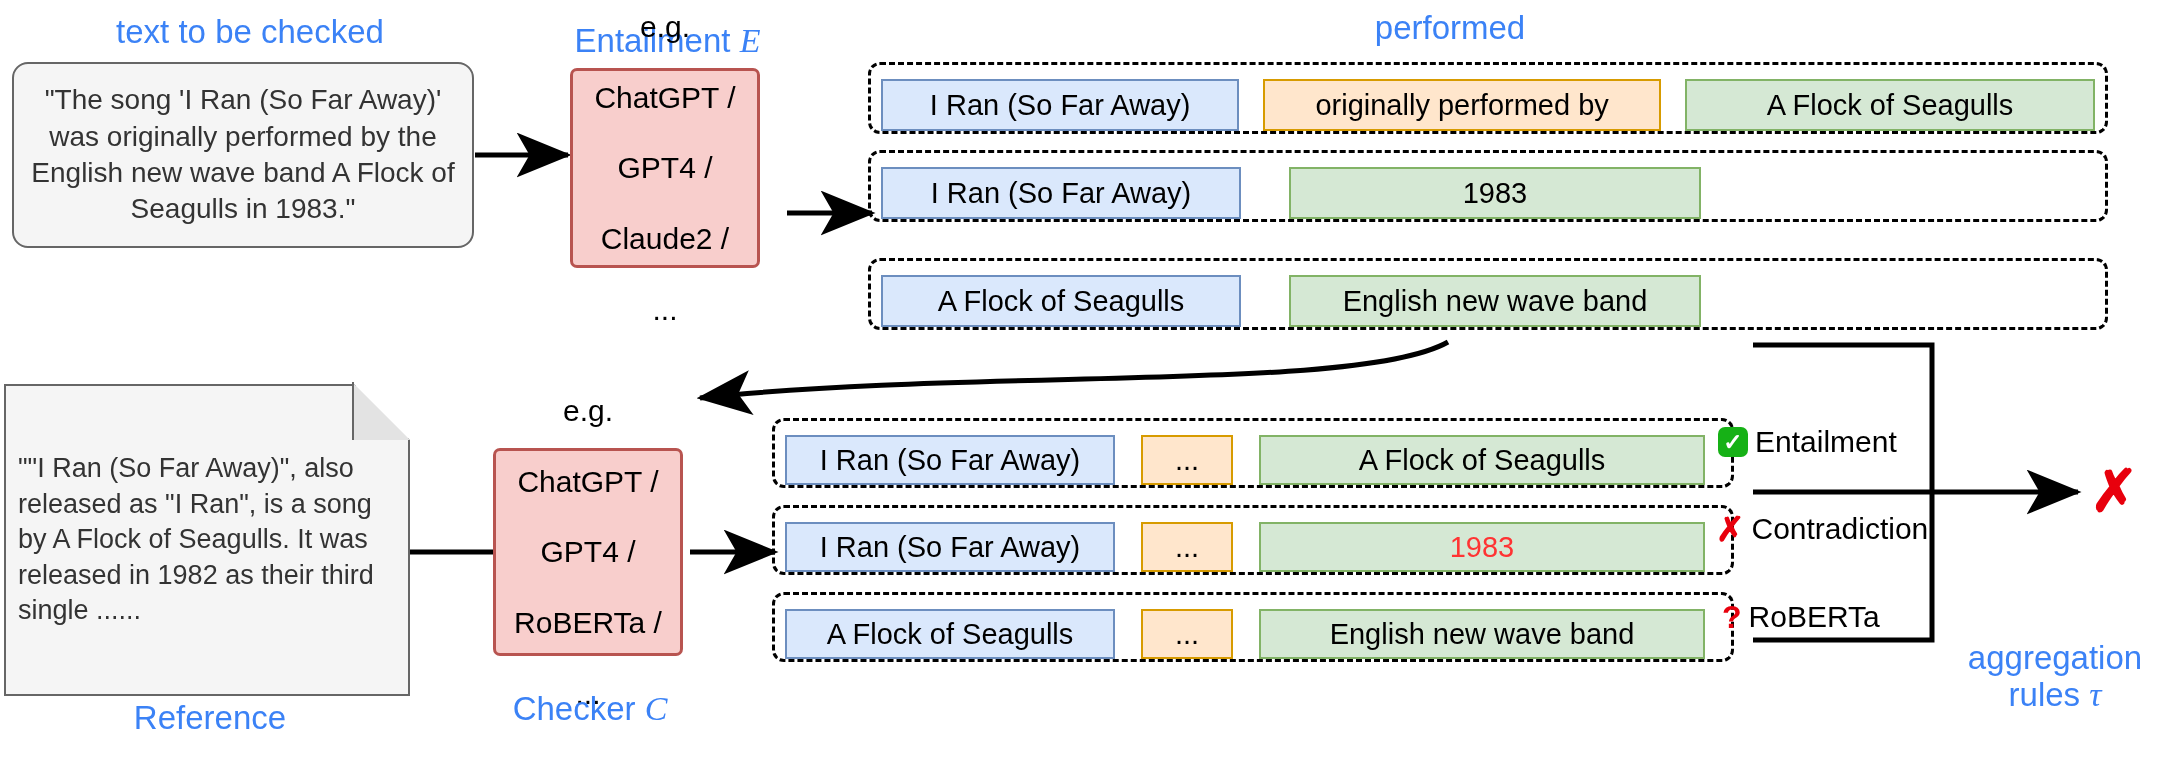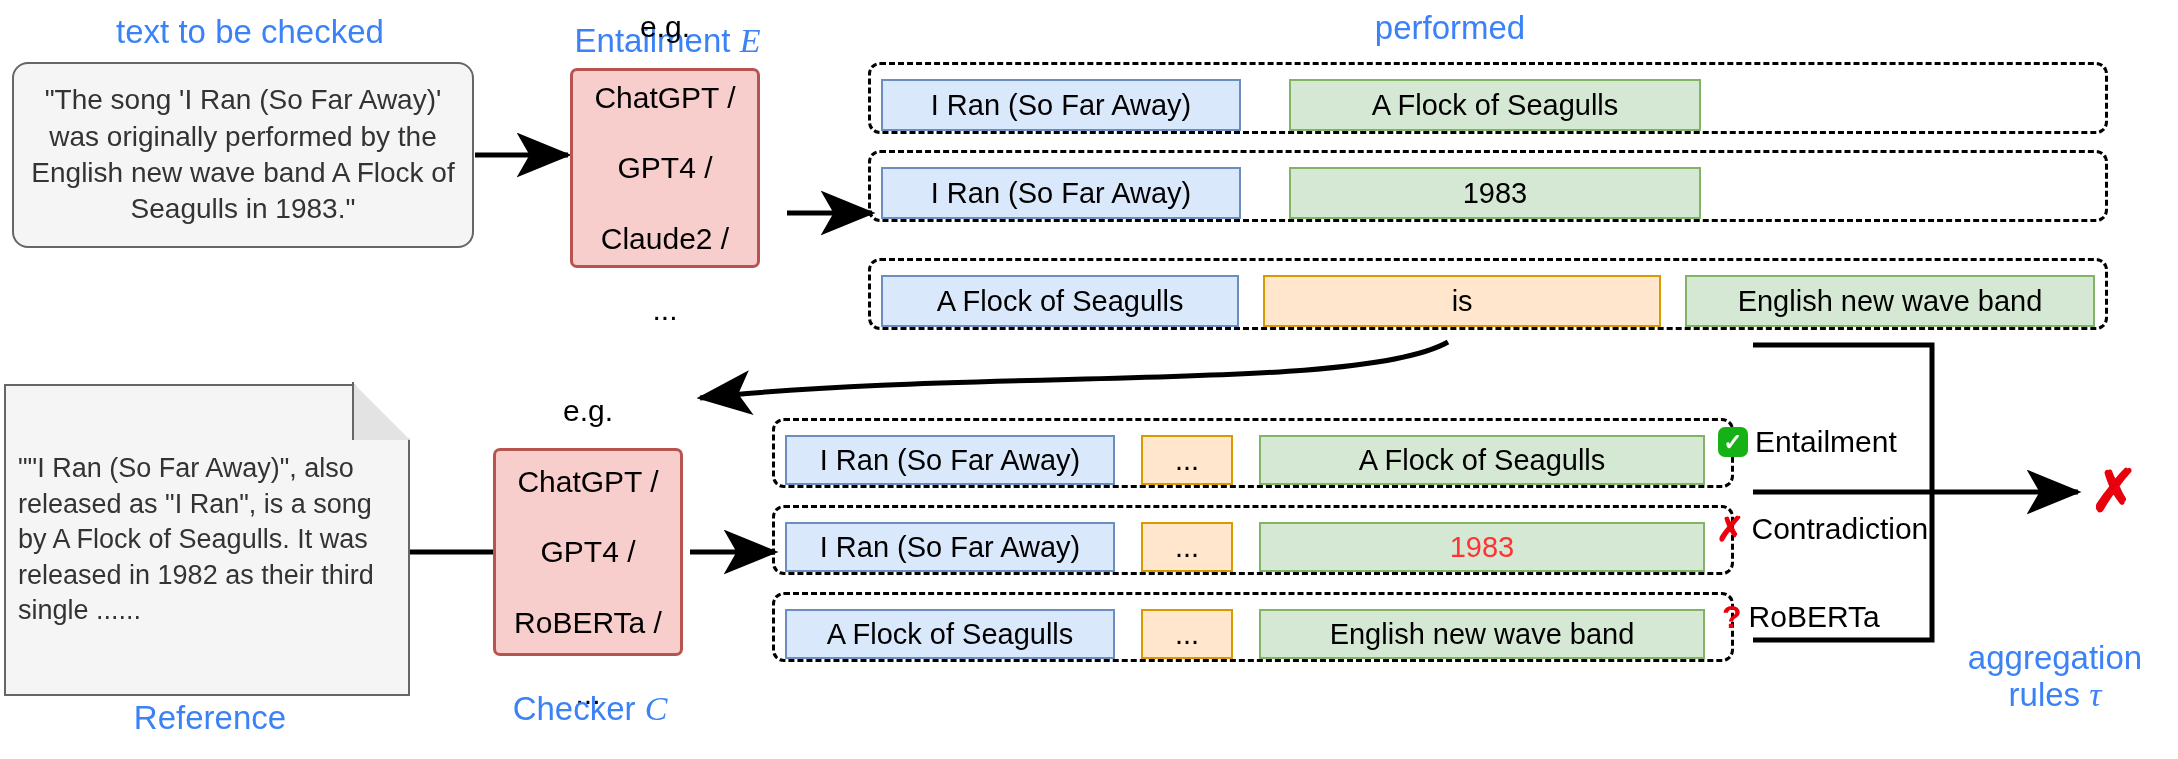--- a/index.html
+++ b/index.html
@@ -115,35 +115,35 @@
     <span>Claude2 /</span><br>
     <span>...</span>
   </span>
 </div>
 
 <div class="abs cap" style="left:1325px;top:10px;width:250px;">performed</div>
 
 <div class="abs triplet" style="left:868px;top:62px;width:1240px;height:72px;padding:0 10px;">
   <div class="cell c-subj" style="width:360px;height:52px;">I Ran (So Far Away)</div>
   <div style="width:24px;"></div>
+  <div class="cell c-rel" style="width:400px;height:52px;">originally performed by</div>
   <div style="width:24px;"></div>
   <div class="cell c-obj" style="width:412px;height:52px;">A Flock of Seagulls</div>
 </div>
 
 <div class="abs triplet" style="left:868px;top:150px;width:1240px;height:72px;padding:0 10px;">
   <div class="cell c-subj" style="width:360px;height:52px;">I Ran (So Far Away)</div>
   <div style="width:24px;"></div>
   <div style="width:24px;"></div>
   <div class="cell c-obj" style="width:412px;height:52px;">1983</div>
 </div>
 
 <div class="abs triplet" style="left:868px;top:258px;width:1240px;height:72px;padding:0 10px;">
   <div class="cell c-subj" style="width:360px;height:52px;">A Flock of Seagulls</div>
   <div style="width:24px;"></div>
-  <div class="cell c-rel" style="width:400px;height:52px;">is</div>
   <div style="width:24px;"></div>
   <div class="cell c-obj" style="width:412px;height:52px;">English new wave band</div>
 </div>
 
 <div class="abs docbox" style="left:4px;top:384px;width:406px;height:312px;">
   <span>""I Ran (So Far Away)", also released as "I Ran", is a song by A Flock of Seagulls. It was released in 1982 as their third single ......</span>
 </div>
 <div class="abs docfold" style="left:354px;top:384px;width:56px;height:56px;"></div>
 <div class="abs docfold-line" style="left:352px;top:382px;width:2px;height:58px;"></div>
 <div class="abs cap" style="left:100px;top:700px;width:220px;">Reference</div>

